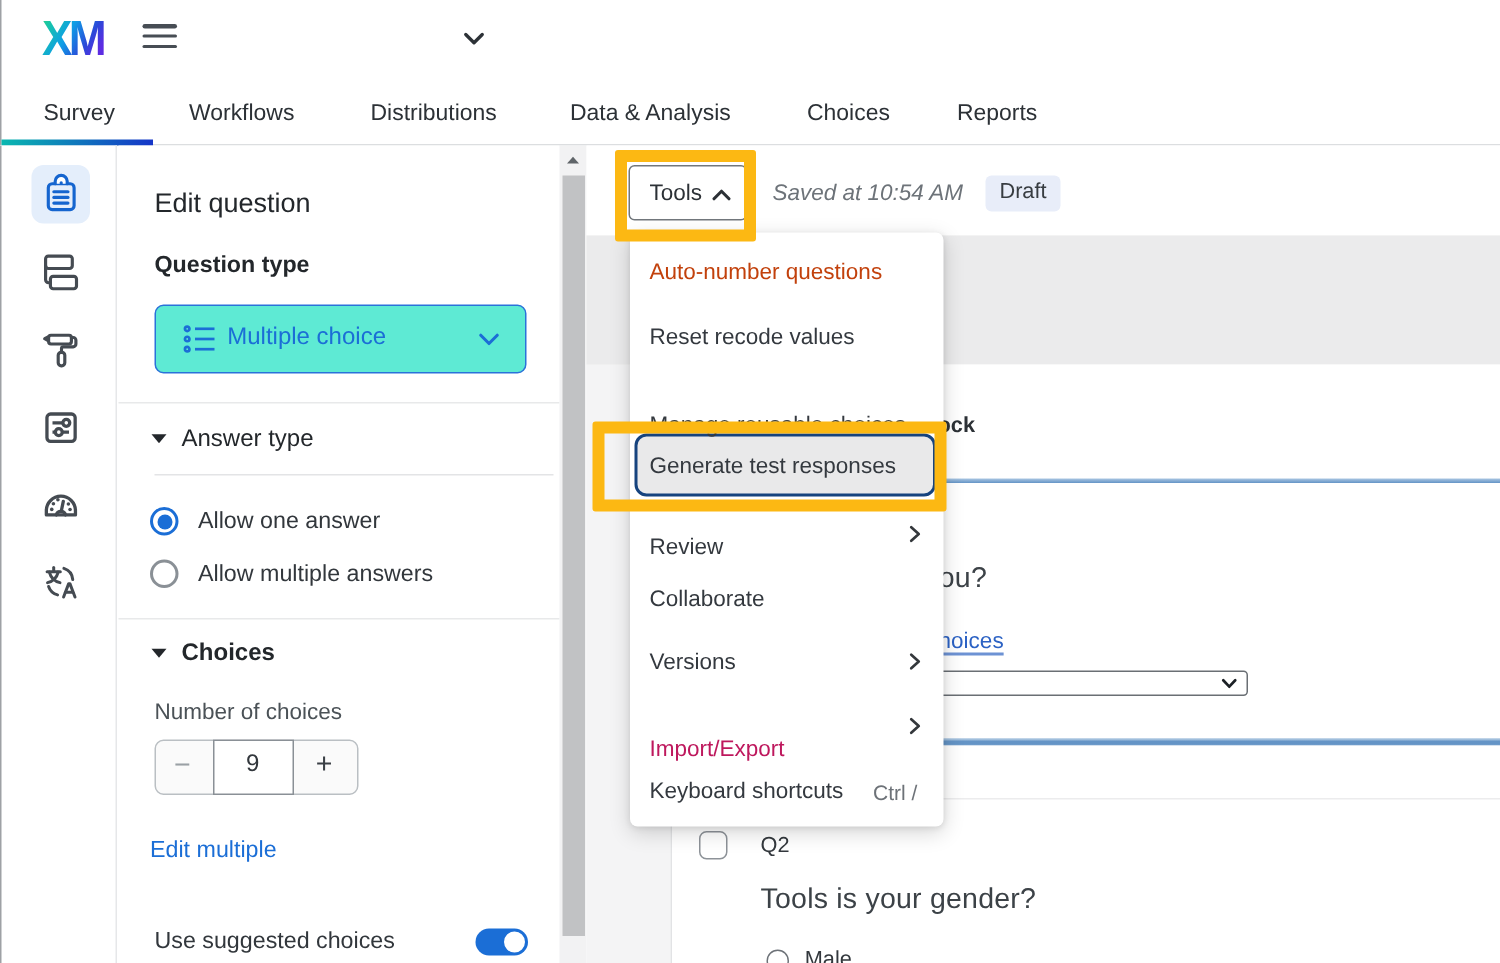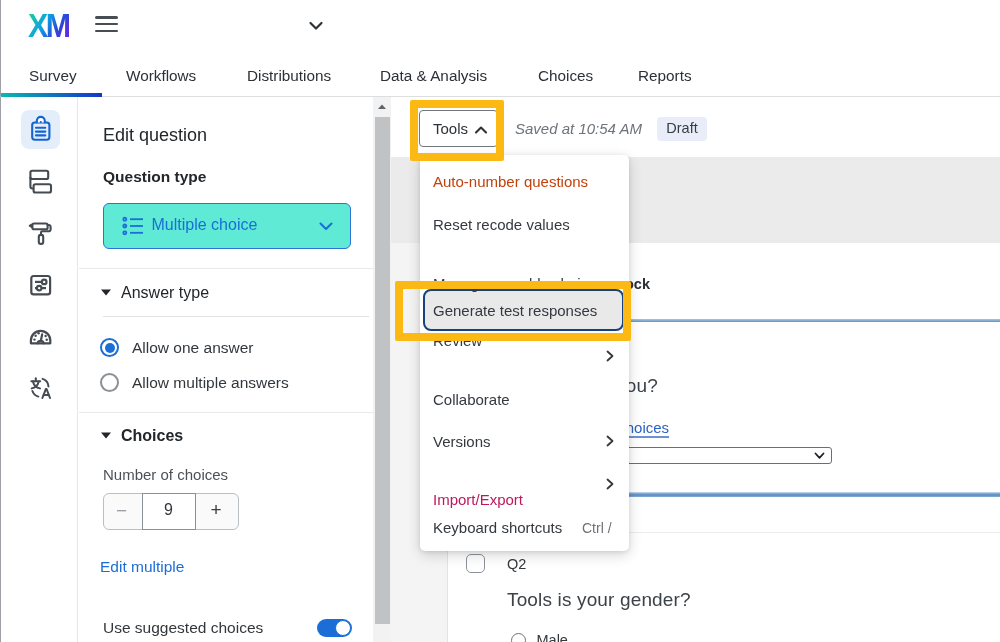--- a/index.html
+++ b/index.html
@@ -201,21 +201,21 @@
 <div class="abs" style="left:657px;top:117px;width:50px;height:23.5px;background:#e8edf9;border-radius:4px;text-align:center;">
   <span style="font-size:14.5px;color:#383d42;line-height:23.5px;">Draft</span>
 </div>
 
 <div class="abs" style="left:420px;top:155px;width:208.5px;height:396px;background:#fff;border-radius:5px;box-shadow:0 4px 14px rgba(0,0,0,0.16), 0 1px 4px rgba(0,0,0,0.1);"></div>
 <div class="abs" style="left:423px;top:288.8px;width:200.5px;height:42.2px;background:#e9e9ea;border:2px solid #16437e;border-radius:8px;"></div>
 <div class="abs" style="left:433px;top:172.5px;font-size:15px;color:#c2410c;">Auto-number questions</div>
 <div class="abs" style="left:433px;top:215.8px;font-size:15px;color:#34393f;">Reset recode values</div>
 <div class="abs" style="left:433px;top:259.1px;font-size:15px;color:#34393f;margin-top:16px;">Manage reusable choices</div>
 <div class="abs" style="left:433px;top:302.4px;font-size:15px;color:#34393f;">Generate test responses</div>
-<div class="abs" style="left:433px;top:332px;font-size:15px;color:#34393f;">Review</div>
+<div class="abs" style="left:433px;top:356px;font-size:15px;color:#34393f;">Review</div>
 <div class="abs" style="left:433px;top:391.3px;font-size:15px;color:#34393f;">Collaborate</div>
 <div class="abs" style="left:433px;top:433px;font-size:15px;color:#34393f;">Versions</div>
 <div class="abs" style="left:433px;top:491px;font-size:15px;color:#be185d;">Import/Export</div>
 <div class="abs" style="left:433px;top:519.2px;font-size:15px;color:#34393f;">Keyboard shortcuts</div>
 <div class="abs" style="left:582px;top:519.5px;font-size:14px;color:#6d7278;">Ctrl /</div>
 <svg class="abs" style="left:605px;top:350px;" width="10" height="12" viewBox="0 0 10 12">
     <path d="M2.5,1.5 L7.5,6 L2.5,10.5" fill="none" stroke="#34383c" stroke-width="1.8" stroke-linecap="round" stroke-linejoin="round"></path>
   </svg>
 <svg class="abs" style="left:605px;top:435px;" width="10" height="12" viewBox="0 0 10 12">
     <path d="M2.5,1.5 L7.5,6 L2.5,10.5" fill="none" stroke="#34383c" stroke-width="1.8" stroke-linecap="round" stroke-linejoin="round"></path>

